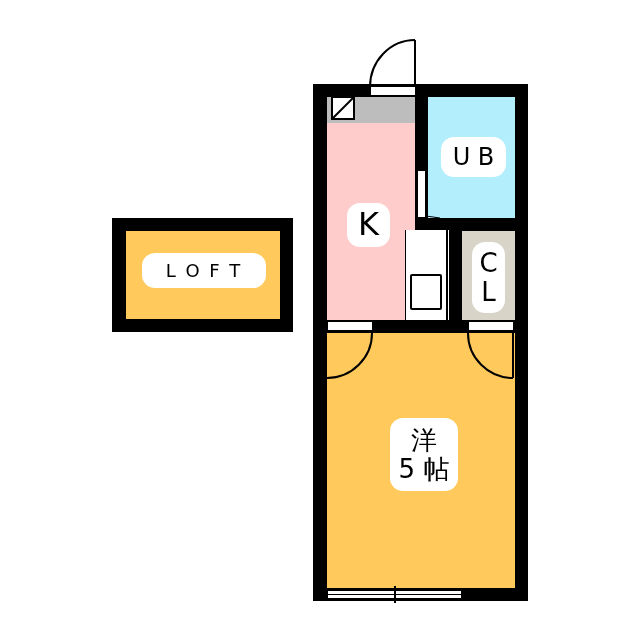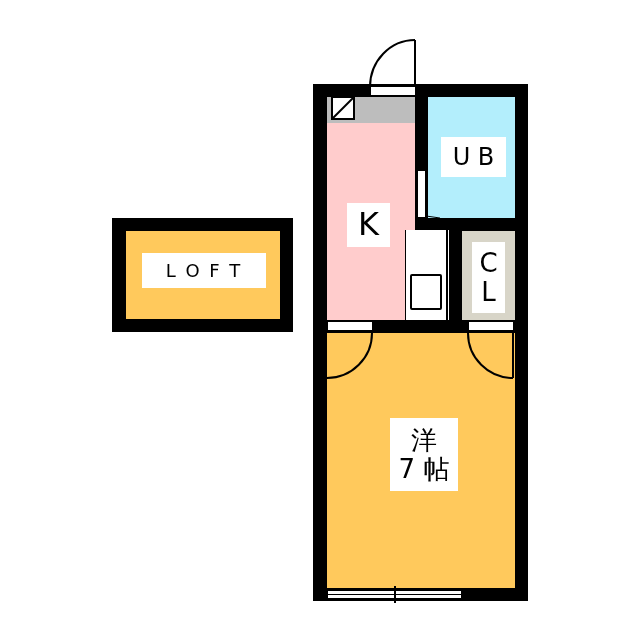--- a/index.html
+++ b/index.html
@@ -1,18 +1,18 @@
 <!DOCTYPE html>
 <html><head>
 <meta charset="utf-8">
 <style>
   html, body { margin:0; padding:0; background:#ffffff; }
   body { width:640px; height:640px; position:relative; overflow:hidden; font-family:"DejaVu Sans", sans-serif; }
   .abs { position:absolute; box-sizing:border-box; }
-  .label { position:absolute; background:#fff; display:flex; align-items:center; justify-content:center; color:#000; text-align:center; line-height:1.1; }
+  .label { position:absolute; background:#fff; display:flex; align-items:center; justify-content:center; color:#000; text-align:center; line-height:1.1;border-radius:13px; }
   svg { position:absolute; left:0; top:0; }
 </style>
 </head>
 <body>
 
 <div class="abs" style="left:112px;top:218px;width:181px;height:114px;background:#000;"></div>
 <div class="abs" style="left:126px;top:231px;width:154px;height:88px;background:#ffc95c;"></div>
 <div class="label" style="left:142px;top:253px;width:124px;height:35px;font-size:18px;letter-spacing:2px;">L O F T</div>
 
 <div class="abs" style="left:313px;top:84px;width:215px;height:517px;background:#000;"></div>
@@ -35,21 +35,21 @@
 
 <div class="abs" style="left:462px;top:231px;width:53px;height:89px;background:#d8d5c8;"></div>
 <div class="label" style="left:472px;top:242px;width:33px;height:71px;flex-direction:column;font-size:26px;">
   <span>C</span>
   <span>L</span>
 </div>
 
 <div class="abs" style="left:327px;top:333px;width:188px;height:255px;background:#ffc95c;"></div>
 <div class="label" style="left:390px;top:418px;width:68px;height:73px;flex-direction:column;font-size:26px;">
   <span>洋</span>
-  <span>7 帖</span>
+  <span>5 帖</span>
 </div>
 
 <div class="abs" style="left:328px;top:322px;width:44px;height:8px;background:#fff;"></div>
 <div class="abs" style="left:469px;top:322px;width:44px;height:8px;background:#fff;"></div>
 
 <div class="abs" style="left:371px;top:87px;width:44px;height:8px;background:#fff;"></div>
 
 <div class="abs" style="left:328px;top:590px;width:133px;height:9px;background:#fff;border-top:1px solid #000;border-bottom:1px solid #000;"></div>
 
 <svg width="640" height="640" style="pointer-events:none;">

